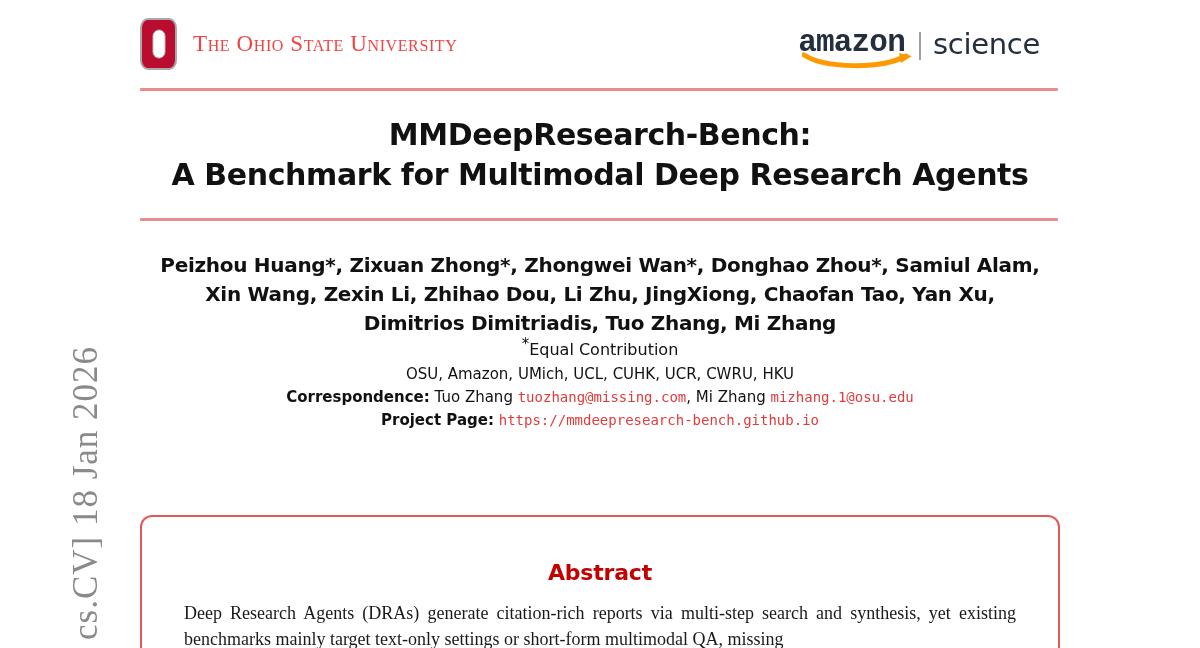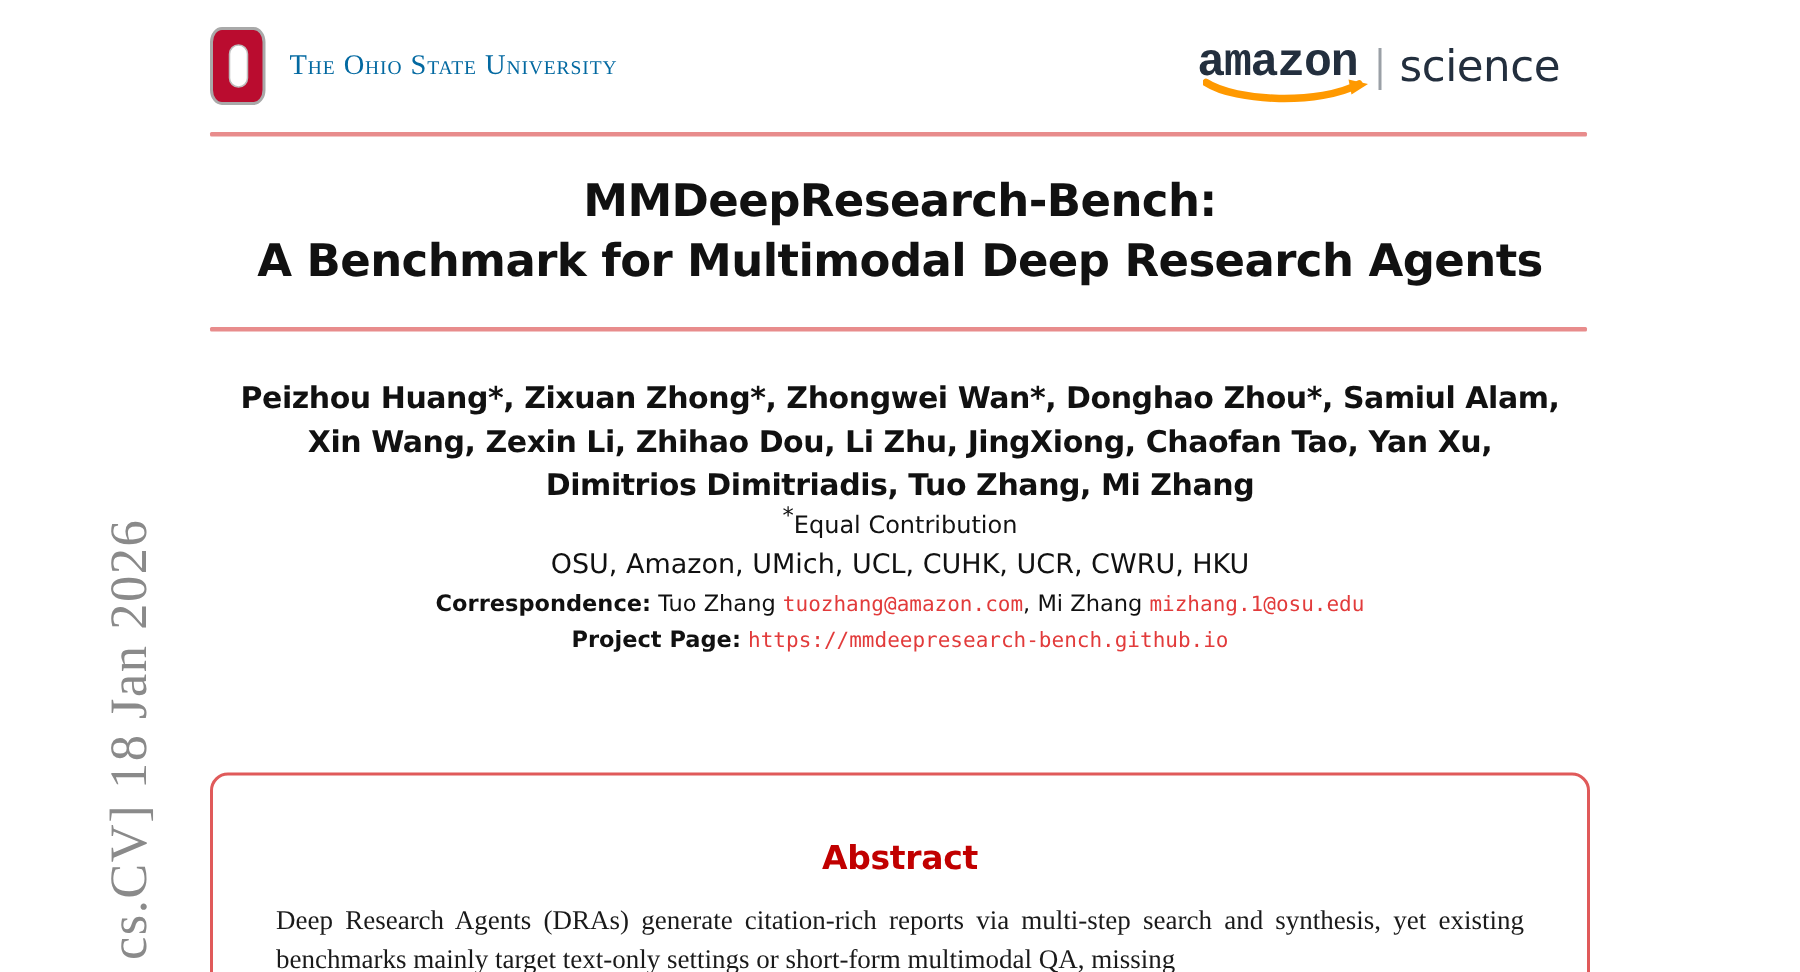--- a/index.html
+++ b/index.html
@@ -76,24 +76,24 @@
     width: 13px;
     height: 29px;
     background: #ffffff;
     border-radius: 7px;
     border: 1px solid #bdbdbd;
     box-sizing: border-box;
   }
   .osu-wordmark {
     margin-left: 16px;
     font-family: "Liberation Serif", "DejaVu Serif", serif;
-    font-size: 19px;
+    font-size: 23px;
     font-variant: small-caps;
     letter-spacing: 0.6px;
-    color: #0369a1;
+    color: #ef4444;
     white-space: nowrap;
   }
   .amazon-logo {
     position: absolute;
     right: 20px;
     top: 24px;
     display: flex;
     align-items: flex-end;
     height: 44px;
   }
@@ -178,21 +178,21 @@
     color: #111111;
     line-height: 1.55;
     white-space: nowrap;
   }
   .equal-contrib { font-size: 16px; }
   .equal-contrib .star {
     font-size: 15px;
     vertical-align: super;
     line-height: 0;
   }
-  .affiliations { font-size: 18px; }
+  .affiliations { font-size: 15px; }
   .corr, .project { font-size: 15px; }
   .meta-label { font-weight: 700; }
   .mono-red {
     font-family: "DejaVu Sans Mono", "Liberation Mono", monospace;
     color: #e23b3b;
     font-size: 14px;
   }
 
   
   .abstract-box {
@@ -274,21 +274,21 @@
 
     <div class="meta-line equal-contrib">
       <span class="star">*</span><span>Equal Contribution</span>
     </div>
 
     <div class="meta-line affiliations">OSU, Amazon, UMich, UCL, CUHK, UCR, CWRU, HKU</div>
 
     <div class="meta-line corr">
       <span class="meta-label">Correspondence:</span>
       <span>Tuo Zhang</span>
-      <span class="mono-red">tuozhang@amazon.com</span><span>,</span>
+      <span class="mono-red">tuozhang@missing.com</span><span>,</span>
       <span>Mi Zhang</span>
       <span class="mono-red">mizhang.1@osu.edu</span>
     </div>
 
     <div class="meta-line project">
       <span class="meta-label">Project Page:</span>
       <span class="mono-red">https://mmdeepresearch-bench.github.io</span>
     </div>
   </div>
 

